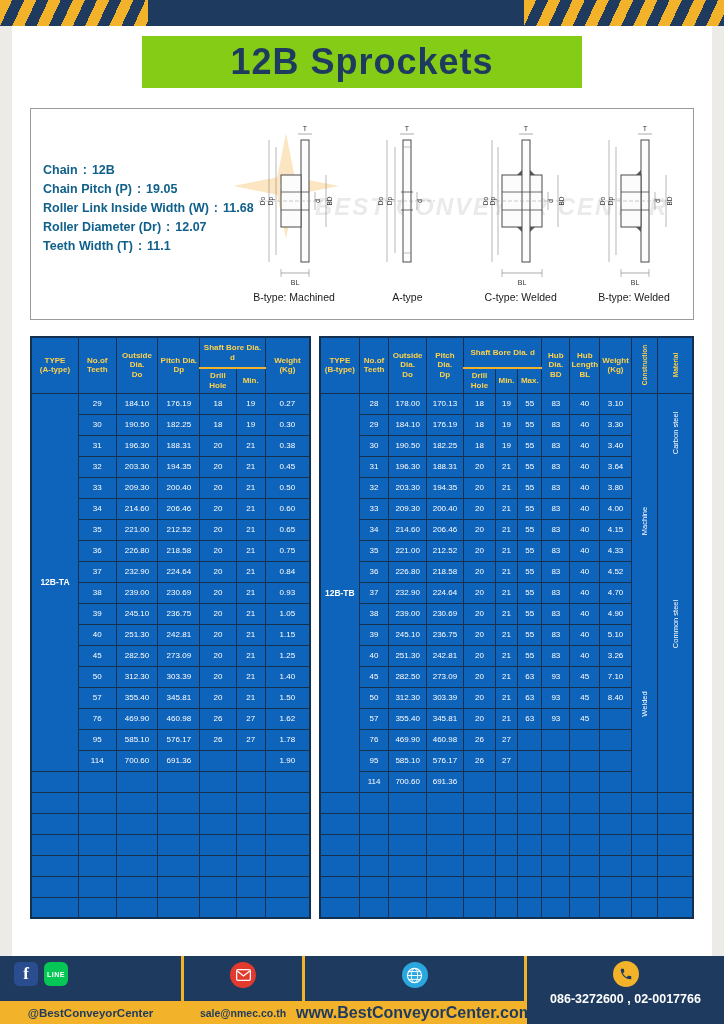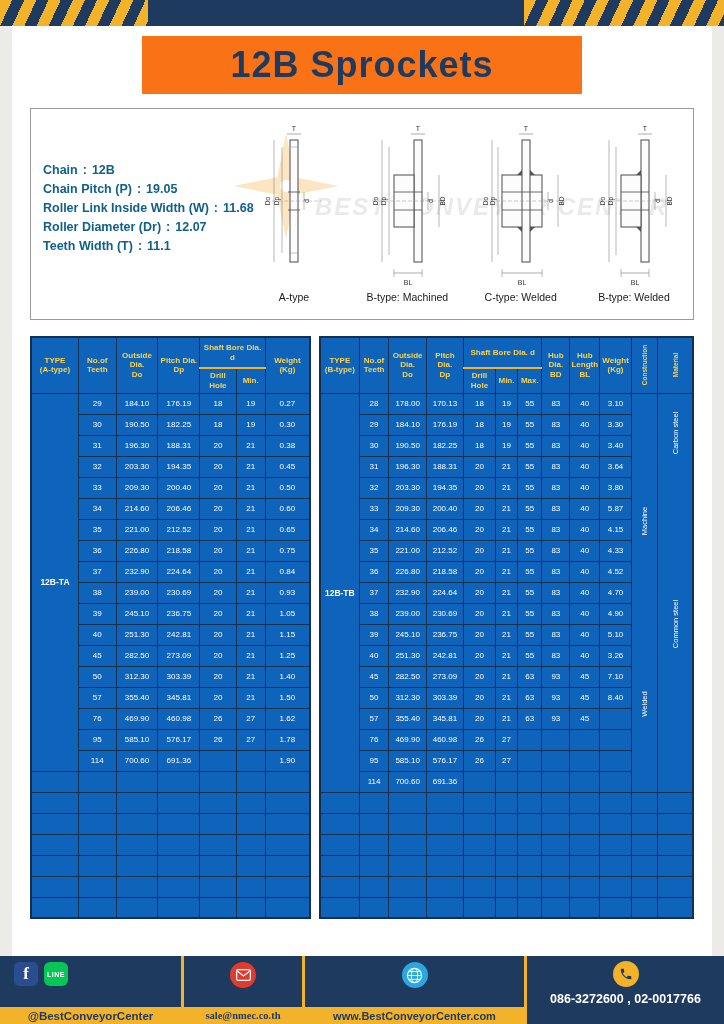--- a/index.html
+++ b/index.html
@@ -7,21 +7,21 @@
   .page { position:relative; width:724px; height:1024px; background:#edebe7; overflow:hidden; margin:0 auto; }
 
   
   .top-bar { position:absolute; left:0; top:0; width:100%; height:26px; background:#1e3a5f; }
   .hz { position:absolute; top:0; height:26px; background:repeating-linear-gradient(115deg,#f2b229 0 11px,#1e3a5f 11px 22px); }
   .hz-left { left:0; width:148px; }
   .hz-right { right:0; width:200px; }
 
   .card { position:absolute; left:12px; top:26px; width:700px; height:930px; background:#ffffff; }
 
-  .banner { position:absolute; left:142px; top:36px; width:440px; height:58px; background:#f97316; display:flex; align-items:center; justify-content:center; }
+  .banner { position:absolute; left:142px; top:36px; width:440px; height:52px; background:#84cc16; display:flex; align-items:center; justify-content:center; }
   .banner h1 { font-size:36px; font-weight:bold; color:#1e3a5f; letter-spacing:1px; }
 
   
   .spec-box { position:absolute; left:30px; top:108px; width:664px; height:212px; background:#fff; border:1px solid #9a9a9a; }
   .spec-lines { position:absolute; left:12px; top:52px; }
   .spec-line { font-size:12.5px; font-weight:bold; color:#11608b; line-height:19px; white-space:nowrap; }
   .spec-sep { margin:0 5px; }
   .watermark { position:absolute; left:200px; top:22px; width:300px; height:160px; opacity:.28; pointer-events:none; }
   .wm-text { position:absolute; left:84px; top:62px; font-size:24px; font-weight:bold; font-style:italic; color:#b5b5b5; letter-spacing:2px; white-space:nowrap; }
   .diagrams { position:absolute; left:210px; top:14px; right:6px; height:196px; display:flex; justify-content:space-between; }
@@ -44,35 +44,35 @@
   th.group-th { border-bottom:2px solid #f2b229; }
   th.vert-th { position:relative; }
   th.vert-th .vtext { position:absolute; left:50%; top:50%; transform:translate(-50%,-50%) rotate(-90deg); font-size:6.5px; white-space:nowrap; }
   td.span-col { position:relative; overflow:visible; }
   td.span-col .vseg { position:absolute; left:50%; transform:translate(-50%,-50%) rotate(-90deg); font-size:7.5px; color:#fff; white-space:nowrap; }
 
   
   .footer { position:absolute; left:0; top:956px; width:724px; height:68px; background:#1e3a5f; display:flex; }
   .f-sec { position:relative; display:flex; flex-direction:column; justify-content:flex-end; align-items:center; }
   .f-sec1 { width:181px; }
-  .f-sec2 { width:118px;font-family:Liberation Serif, serif; }
+  .f-sec2 { width:118px; }
   .f-sec3 { width:219px; }
   .f-sec4 { flex:1; justify-content:flex-start; padding-top:5px; }
   .f-div { width:3px; background:#f2b229; }
   .f-icons { position:absolute; top:6px; left:14px; display:flex; gap:6px; }
   .fb-icon { width:24px; height:24px; border-radius:5px; background:#2a4d8f; color:#fff; display:flex; align-items:center; justify-content:center; font-family:"Liberation Serif",serif; font-weight:bold; font-size:17px; }
   .line-icon { width:24px; height:24px; border-radius:6px; background:#06c755; display:flex; align-items:center; justify-content:center; }
   .line-txt { color:#fff; font-size:7px; font-weight:bold; letter-spacing:.5px; }
   .ico-circle { position:absolute; top:6px; left:50%; transform:translateX(-50%); width:26px; height:26px; border-radius:50%; display:flex; align-items:center; justify-content:center; }
   .mail-icon { background:#e23b2e; }
   .globe-icon { background:#2aa7df; }
-  .f-bar { width:100%; height:17px; background:#f2b229; color:#1e3a5f; font-weight:bold; display:flex; align-items:center; justify-content:center; white-space:nowrap; }
+  .f-bar { width:100%; height:23px; background:#f2b229; color:#1e3a5f; font-weight:bold; display:flex; align-items:center; justify-content:center; white-space:nowrap; }
   .f-sec1 .f-bar { font-size:11.5px; }
   .f-sec2 .f-bar { font-size:10.5px; }
-  .f-sec3 .f-bar { font-size:11px; }
+  .f-sec3 .f-bar { font-size:16px; }
   .phone-icon { width:26px; height:26px; border-radius:50%; background:#f2b229; display:flex; align-items:center; justify-content:center; }
   .f-phone { color:#fff; font-weight:bold; font-size:12.5px; margin-top:5px; }
   .corner-tri { position:absolute; left:0; bottom:0; width:0; height:0; border-bottom:13px solid #f2b229; border-right:30px solid transparent; }
 </style>
 </head>
 <body>
 
 <div class="page">
 
   <div class="top-bar">
@@ -98,40 +98,20 @@
 
     <div class="spec-lines">
       <div class="spec-line"><span>Chain</span><span class="spec-sep">:</span><span>12B</span></div>
       <div class="spec-line"><span>Chain Pitch (P)</span><span class="spec-sep">:</span><span>19.05</span></div>
       <div class="spec-line"><span>Roller Link Inside Width (W)</span><span class="spec-sep">:</span><span>11.68</span></div>
       <div class="spec-line"><span>Roller Diameter (Dr)</span><span class="spec-sep">:</span><span>12.07</span></div>
       <div class="spec-line"><span>Teeth Width (T)</span><span class="spec-sep">:</span><span>11.1</span></div>
     </div>
 
     <div class="diagrams">
-
-      <figure class="diagram">
-        <svg width="100" height="166" viewBox="0 0 100 166">
-          <text x="50" y="8" font-size="7" fill="#333" text-anchor="middle">T</text>
-          <line x1="43" y1="11" x2="57" y2="11" stroke="#888" stroke-width="0.7"></line>
-          <rect x="46" y="17" width="8" height="122" fill="#fcfcfc" stroke="#4a4a4a"></rect>
-          <line x1="46" y1="24" x2="54" y2="24" stroke="#888" stroke-width="0.5"></line>
-          <line x1="46" y1="130" x2="54" y2="130" stroke="#888" stroke-width="0.5"></line>
-          <line x1="22" y1="78" x2="78" y2="78" stroke="#999" stroke-width="0.5" stroke-dasharray="4 2"></line>
-          <line x1="44" y1="69" x2="56" y2="69" stroke="#4a4a4a" stroke-width="0.8"></line>
-          <line x1="44" y1="87" x2="56" y2="87" stroke="#4a4a4a" stroke-width="0.8"></line>
-          <line x1="30" y1="17" x2="30" y2="139" stroke="#888" stroke-width="0.6"></line>
-          <text x="26" y="78" transform="rotate(-90 26 78)" font-size="6.5" fill="#333" text-anchor="middle">Do</text>
-          <line x1="38" y1="24" x2="38" y2="130" stroke="#888" stroke-width="0.6"></line>
-          <text x="35" y="78" transform="rotate(-90 35 78)" font-size="6.5" fill="#333" text-anchor="middle">Dp</text>
-          <line x1="60" y1="69" x2="60" y2="87" stroke="#888" stroke-width="0.6"></line>
-          <text x="65" y="78" transform="rotate(-90 65 78)" font-size="6.5" fill="#333" text-anchor="middle">d</text>
-        </svg>
-        <figcaption>A-type</figcaption>
-      </figure>
 
       <figure class="diagram">
         <svg width="110" height="166" viewBox="0 0 110 166">
           <text x="66" y="8" font-size="7" fill="#333" text-anchor="middle">T</text>
           <line x1="59" y1="11" x2="73" y2="11" stroke="#888" stroke-width="0.7"></line>
           <rect x="62" y="17" width="8" height="122" fill="#fcfcfc" stroke="#4a4a4a"></rect>
           <rect x="42" y="52" width="20" height="52" fill="#fcfcfc" stroke="#4a4a4a"></rect>
           <line x1="20" y1="78" x2="92" y2="78" stroke="#999" stroke-width="0.5" stroke-dasharray="4 2"></line>
           <line x1="42" y1="69" x2="70" y2="69" stroke="#4a4a4a" stroke-width="0.8"></line>
           <line x1="42" y1="87" x2="70" y2="87" stroke="#4a4a4a" stroke-width="0.8"></line>
@@ -142,20 +122,40 @@
           <line x1="76" y1="69" x2="76" y2="87" stroke="#888" stroke-width="0.6"></line>
           <text x="81" y="78" transform="rotate(-90 81 78)" font-size="6.5" fill="#333" text-anchor="middle">d</text>
           <line x1="87" y1="52" x2="87" y2="104" stroke="#888" stroke-width="0.6"></line>
           <text x="93" y="78" transform="rotate(-90 93 78)" font-size="6.5" fill="#333" text-anchor="middle">BD</text>
           <line x1="42" y1="150" x2="70" y2="150" stroke="#888" stroke-width="0.7"></line>
           <line x1="42" y1="146" x2="42" y2="154" stroke="#888" stroke-width="0.6"></line>
           <line x1="70" y1="146" x2="70" y2="154" stroke="#888" stroke-width="0.6"></line>
           <text x="56" y="162" font-size="7" fill="#333" text-anchor="middle">BL</text>
         </svg>
         <figcaption>B-type: Machined</figcaption>
+      </figure>
+
+      <figure class="diagram">
+        <svg width="100" height="166" viewBox="0 0 100 166">
+          <text x="50" y="8" font-size="7" fill="#333" text-anchor="middle">T</text>
+          <line x1="43" y1="11" x2="57" y2="11" stroke="#888" stroke-width="0.7"></line>
+          <rect x="46" y="17" width="8" height="122" fill="#fcfcfc" stroke="#4a4a4a"></rect>
+          <line x1="46" y1="24" x2="54" y2="24" stroke="#888" stroke-width="0.5"></line>
+          <line x1="46" y1="130" x2="54" y2="130" stroke="#888" stroke-width="0.5"></line>
+          <line x1="22" y1="78" x2="78" y2="78" stroke="#999" stroke-width="0.5" stroke-dasharray="4 2"></line>
+          <line x1="44" y1="69" x2="56" y2="69" stroke="#4a4a4a" stroke-width="0.8"></line>
+          <line x1="44" y1="87" x2="56" y2="87" stroke="#4a4a4a" stroke-width="0.8"></line>
+          <line x1="30" y1="17" x2="30" y2="139" stroke="#888" stroke-width="0.6"></line>
+          <text x="26" y="78" transform="rotate(-90 26 78)" font-size="6.5" fill="#333" text-anchor="middle">Do</text>
+          <line x1="38" y1="24" x2="38" y2="130" stroke="#888" stroke-width="0.6"></line>
+          <text x="35" y="78" transform="rotate(-90 35 78)" font-size="6.5" fill="#333" text-anchor="middle">Dp</text>
+          <line x1="60" y1="69" x2="60" y2="87" stroke="#888" stroke-width="0.6"></line>
+          <text x="65" y="78" transform="rotate(-90 65 78)" font-size="6.5" fill="#333" text-anchor="middle">d</text>
+        </svg>
+        <figcaption>A-type</figcaption>
       </figure>
 
       <figure class="diagram">
         <svg width="110" height="166" viewBox="0 0 110 166">
           <text x="60" y="8" font-size="7" fill="#333" text-anchor="middle">T</text>
           <line x1="53" y1="11" x2="67" y2="11" stroke="#888" stroke-width="0.7"></line>
           <rect x="36" y="52" width="40" height="52" fill="#fcfcfc" stroke="#4a4a4a"></rect>
           <rect x="56" y="17" width="8" height="122" fill="#fcfcfc" stroke="#4a4a4a"></rect>
           <polygon points="56,52 51,52 56,47" fill="#555"></polygon>
           <polygon points="64,52 69,52 64,47" fill="#555"></polygon>
@@ -566,21 +566,21 @@
           </tr>
           <tr>
             <td>33</td>
             <td>209.30</td>
             <td>200.40</td>
             <td>20</td>
             <td>21</td>
             <td>55</td>
             <td>83</td>
             <td>40</td>
-            <td>5.87</td>
+            <td>4.00</td>
           </tr>
           <tr>
             <td>34</td>
             <td>214.60</td>
             <td>206.46</td>
             <td>20</td>
             <td>21</td>
             <td>55</td>
             <td>83</td>
             <td>40</td>

